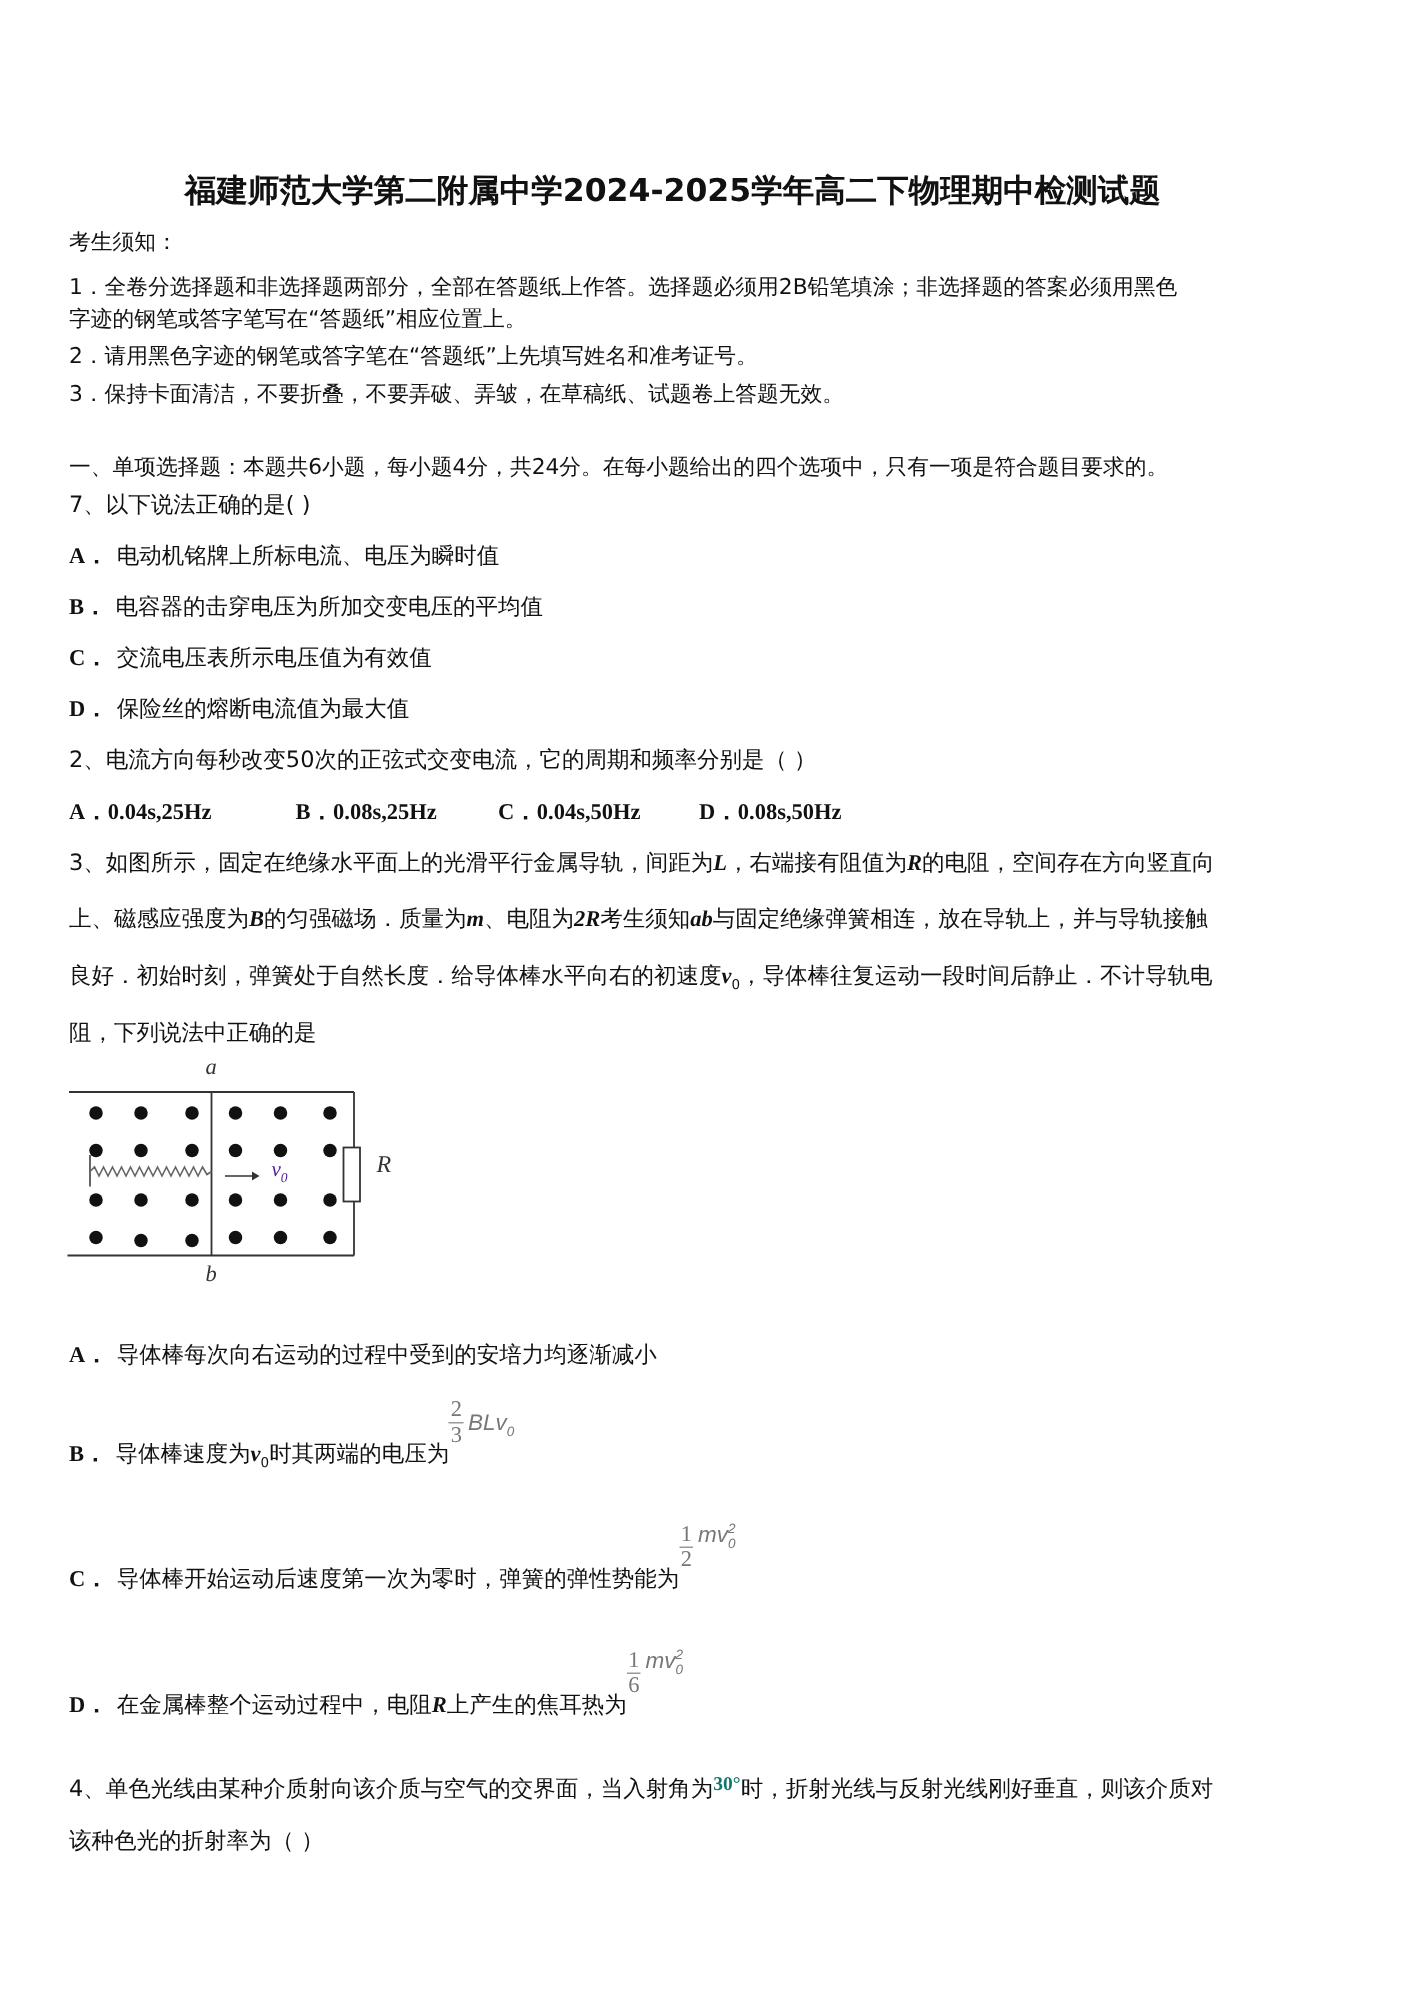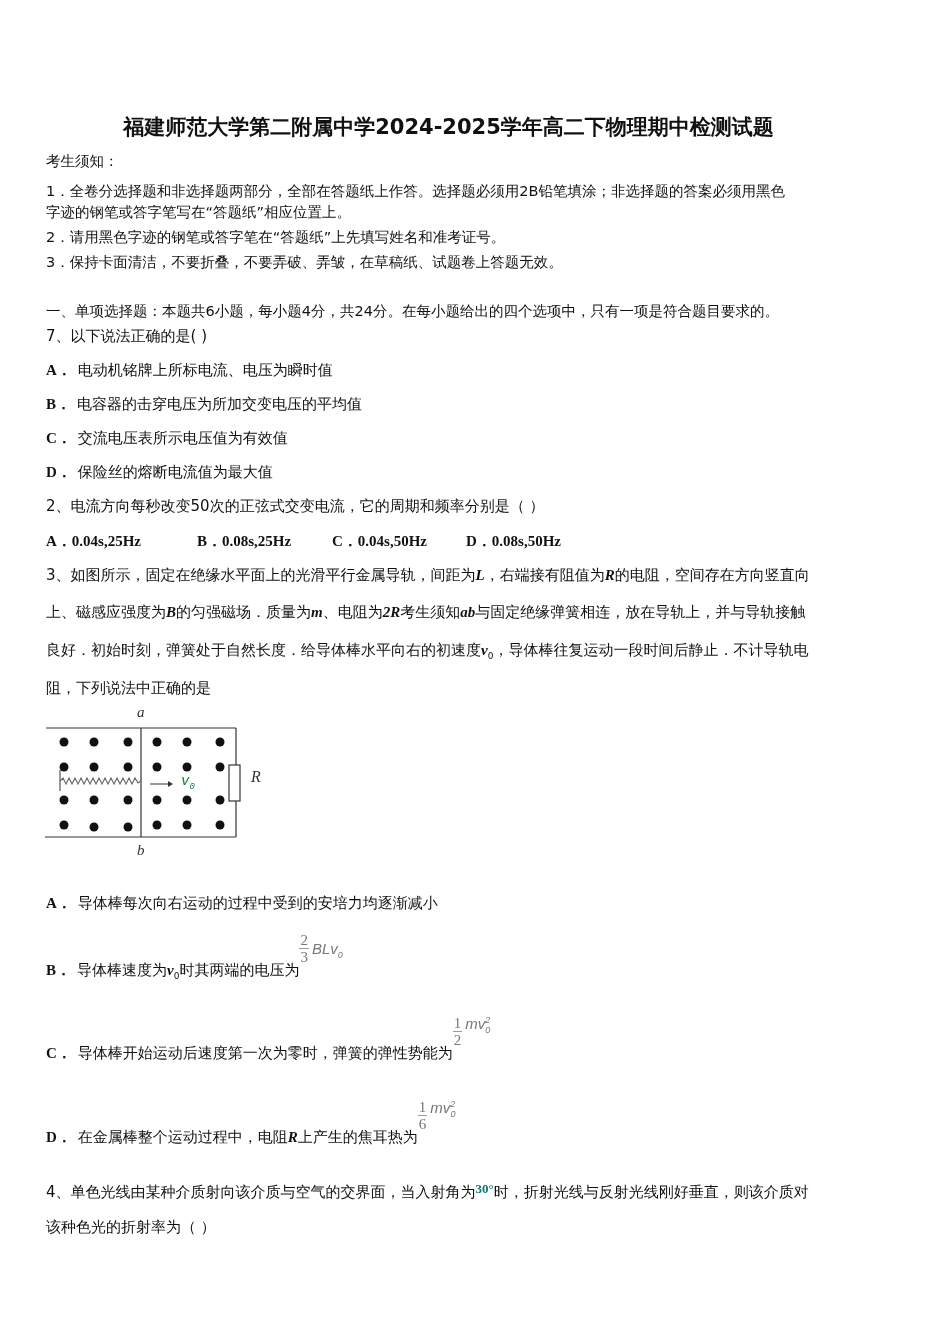--- a/index.html
+++ b/index.html
@@ -92,21 +92,21 @@
           <circle cx="88" cy="124" r="4.5"></circle>
         <circle cx="117" cy="122" r="4.5"></circle>
           <circle cx="147" cy="122" r="4.5"></circle>
           <circle cx="180" cy="122" r="4.5"></circle>
       </g>
       <line x1="110" y1="81" x2="128" y2="81" stroke="#333" stroke-width="1"></line>
       <polygon points="128,78 133,81 128,84" fill="#333"></polygon>
     </svg>
     <span class="abs" style="left:97px; top:1px; font-family:'Liberation Serif',serif; font-style:italic; font-size:15px; color:#333;">a</span>
     <span class="abs" style="left:97px; top:139px; font-family:'Liberation Serif',serif; font-style:italic; font-size:15px; color:#333;">b</span>
-    <span class="abs" style="left:141px; top:70px; font-family:Liberation Mono, monospace; font-style:italic; font-size:14px; color:#15803d;"><span>v</span><sub>0</sub></span>
+    <span class="abs" style="left:141px; top:70px; font-family:Liberation Serif, serif; font-style:italic; font-size:14px; color:#4c1d95;"><span>v</span><sub>0</sub></span>
     <span class="abs" style="left:211px; top:65px; font-family:'Liberation Serif',serif; font-style:italic; font-size:16px; color:#333;">R</span>
   </div>
 
   <div class="abs opt" style="top:894px;"><span class="lbl">A．</span><span>导体棒每次向右运动的过程中受到的安培力均逐渐减小</span></div>
 
   <div class="abs opt" style="top:929px;"><span class="lbl" style="position:relative; top:25px;">B．</span><span style="position:relative; top:25px;"><span>导体棒速度为</span><span class="it">v</span><sub>0</sub><span>时其两端的电压为</span></span><span class="frac" style="position:relative; top:4px;"><span class="num">2</span><span class="den">3</span></span><span class="mathgray" style="position:relative; top:4px; margin-left:3px;"><span>BLv</span><sub>0</sub></span></div>
 
   <div class="abs opt" style="top:1012px;"><span class="lbl" style="position:relative; top:25px;">C．</span><span style="position:relative; top:25px;">导体棒开始运动后速度第一次为零时，弹簧的弹性势能为</span><span class="frac" style="position:relative; top:4px;"><span class="num">1</span><span class="den">2</span></span><span class="mathgray" style="position:relative; top:-4px; margin-left:3px;"><span>mv</span><sup>2</sup><sub style="margin-left:-5px;">0</sub></span></div>
 
   <div class="abs opt" style="top:1096px;"><span class="lbl" style="position:relative; top:25px;">D．</span><span style="position:relative; top:25px;"><span>在金属棒整个运动过程中，电阻</span><span class="it">R</span><span>上产生的焦耳热为</span></span><span class="frac" style="position:relative; top:4px;"><span class="num">1</span><span class="den">6</span></span><span class="mathgray" style="position:relative; top:-4px; margin-left:3px;"><span>mv</span><sup>2</sup><sub style="margin-left:-5px;">0</sub></span></div>

